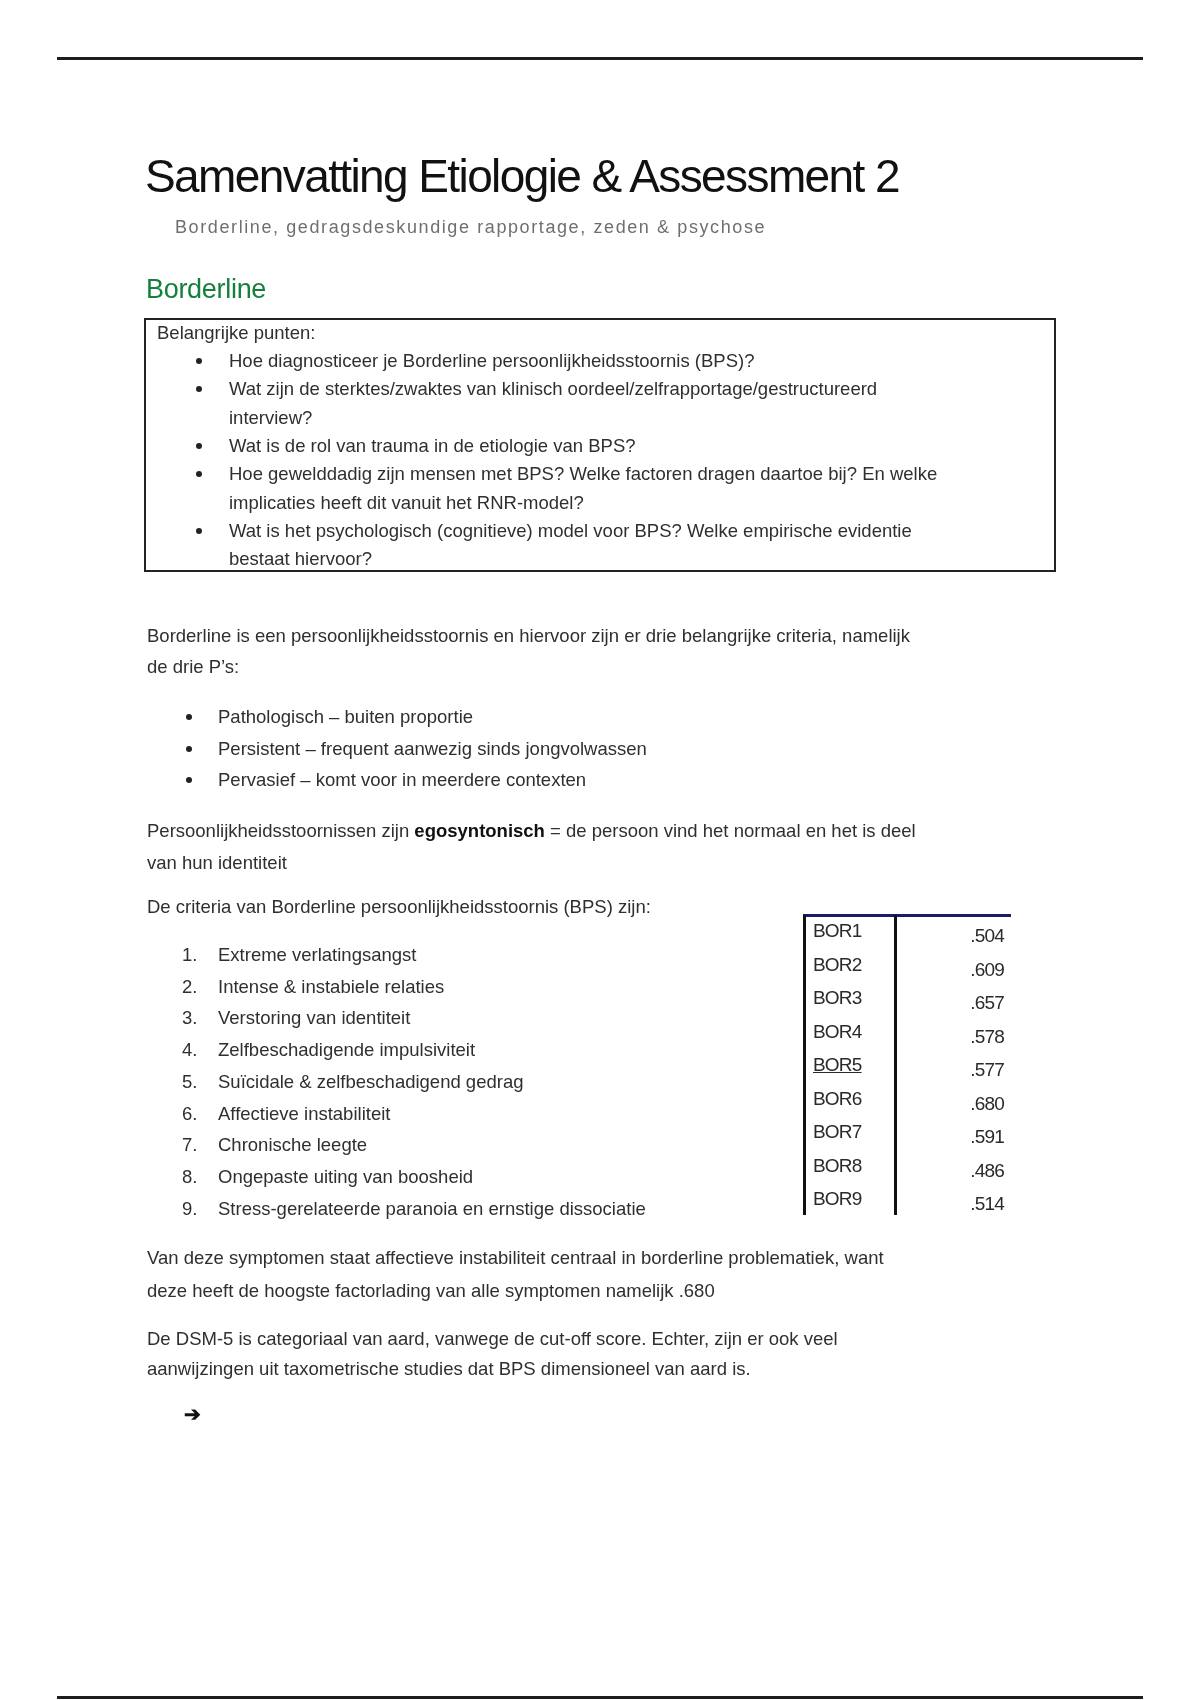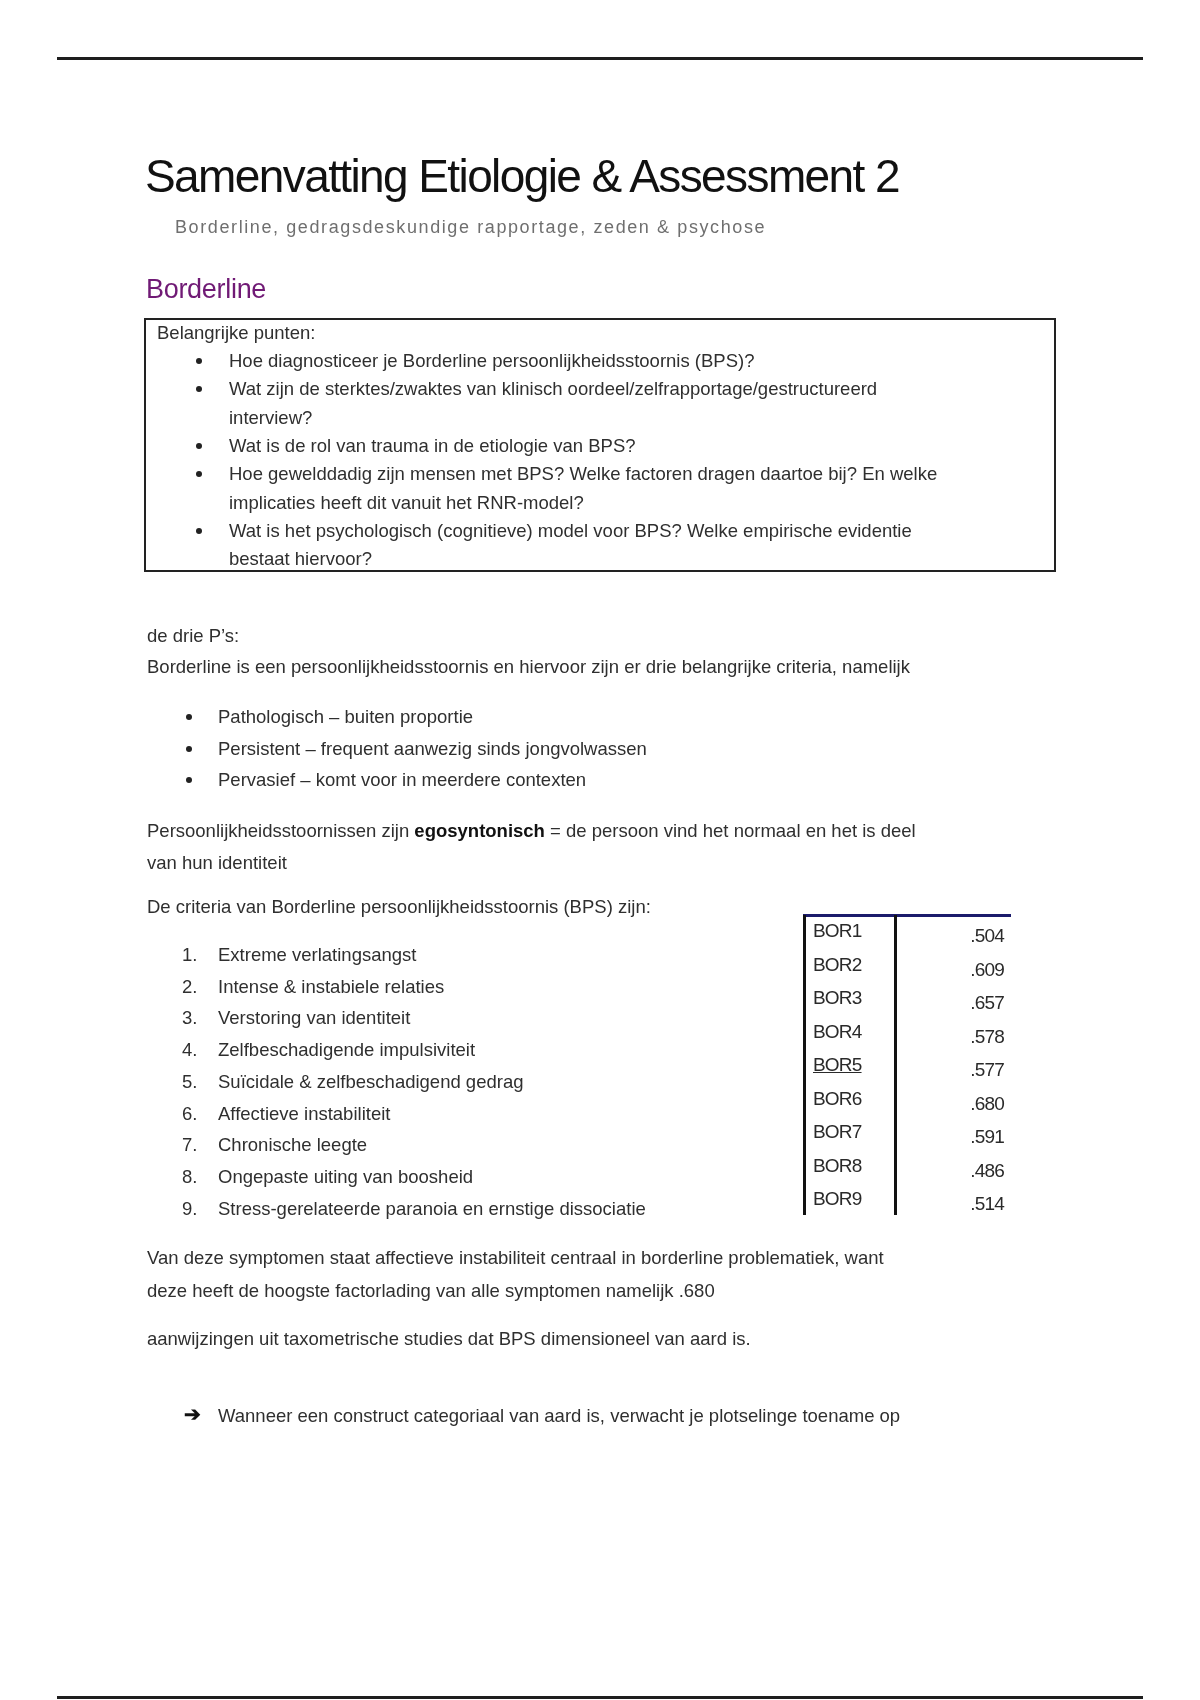--- a/index.html
+++ b/index.html
@@ -5,21 +5,21 @@
   html, body { margin: 0; padding: 0; }
   body {
     width: 1200px; height: 1700px; position: relative; overflow: hidden;
     background: #ffffff; color: #2f2f2f;
     font-family: "Liberation Sans", sans-serif;
   }
   .rule { position: absolute; left: 57px; width: 1086px; height: 3px; background: #1e1e1e; }
   .abs { position: absolute; white-space: nowrap; }
   .title { left: 145px; top: 150px; font-size: 46px; letter-spacing: -1.6px; color: #111; line-height: 52px; }
   .subtitle { left: 147px; top: 216px; font-size: 18px; letter-spacing: 1.6px; color: #6f6f6f; line-height: 22px; margin-left: 28px; }
-  .h1 { left: 146px; top: 273px; font-size: 27px; color: #701a75; line-height: 32px; letter-spacing: -0.3px; }
+  .h1 { left: 146px; top: 273px; font-size: 27px; color: #15803d; line-height: 32px; letter-spacing: -0.3px; }
   .box { position: absolute; left: 144px; top: 318px; width: 908px; height: 250px; border: 2px solid #222; }
   .txt { font-size: 18.5px; line-height: 28px; color: #2f2f2f; }
   .boxhead { left: 157px; top: 319px; }
   .bullet { position: absolute; width: 6px; height: 6px; border-radius: 50%; background: #222; }
   .num { position: absolute; font-size: 18.5px; color: #2f2f2f; line-height: 28px; }
   .arrow { position: absolute; font-size: 20px; color: #111; line-height: 28px; font-weight: bold; }
   b { font-weight: bold; color: #111; }
   .tbl-top { position: absolute; left: 803px; top: 914px; width: 208px; height: 3px; background: #1b1b6b; }
   .tbl-vl { position: absolute; top: 915px; width: 3px; height: 300px; background: #111; }
   .tbl-lab { position: absolute; left: 813px; font-size: 19px; letter-spacing: -0.8px; color: #2a2a2a; line-height: 22px; }
@@ -46,22 +46,22 @@
     <div class="abs txt" style="left: 229px; top: 431.9px;">Wat is de rol van trauma in de etiologie van BPS?</div>
     <div class="bullet" style="left: 196px; top: 471.2px;"></div>
     <div class="abs txt" style="left: 229px; top: 460.2px;">Hoe gewelddadig zijn mensen met BPS? Welke factoren dragen daartoe bij? En welke</div>
     <div class="abs txt" style="left: 229px; top: 488.5px;">implicaties heeft dit vanuit het RNR-model?</div>
     <div class="bullet" style="left: 196px; top: 527.8px;"></div>
     <div class="abs txt" style="left: 229px; top: 516.8px;">Wat is het psychologisch (cognitieve) model voor BPS? Welke empirische evidentie</div>
     <div class="abs txt" style="left: 229px; top: 545.1px;">bestaat hiervoor?</div>
   </div>
 
 <div class="abs txt" style="left:147px; top:620px; line-height:31px;">
+  <div>Borderline is een persoonlijkheidsstoornis en hiervoor zijn er drie belangrijke criteria, namelijk</div>
   <div>de drie P’s:</div>
-  <div>Borderline is een persoonlijkheidsstoornis en hiervoor zijn er drie belangrijke criteria, namelijk</div>
 </div>
 
 <div id="ps-list">
     <div class="bullet" style="left: 186px; top: 714px;"></div>
     <div class="abs txt" style="left: 218px; top: 703px;">Pathologisch – buiten proportie</div>
     <div class="bullet" style="left: 186px; top: 745.5px;"></div>
     <div class="abs txt" style="left: 218px; top: 734.5px;">Persistent – frequent aanwezig sinds jongvolwassen</div>
     <div class="bullet" style="left: 186px; top: 777px;"></div>
     <div class="abs txt" style="left: 218px; top: 766px;">Pervasief – komt voor in meerdere contexten</div>
   </div>
@@ -137,21 +137,21 @@
       </div>
     </div>
 </div>
 
 <div class="abs txt" style="left:147px; top:1241px; line-height:33px;">
   <div>Van deze symptomen staat affectieve instabiliteit centraal in borderline problematiek, want</div>
   <div>deze heeft de hoogste factorlading van alle symptomen namelijk .680</div>
 </div>
 
 <div class="abs txt" style="left:147px; top:1324px; line-height:30px;">
+  <div>De DSM-5 is categoriaal van aard, vanwege de cut-off score. Echter, zijn er ook veel</div>
   <div>aanwijzingen uit taxometrische studies dat BPS dimensioneel van aard is.</div>
 </div>
 
 <div class="arrow" style="left:184px; top:1400px;">➔</div>
 <div class="abs txt" style="left:218px; top:1401px; line-height:30px;">
-  <div>Wanneer een construct categoriaal van aard is, verwacht je plotselinge toename op</div>
 </div>
 
 <div class="rule" style="top:1696px;"></div>
 
 </body></html>

